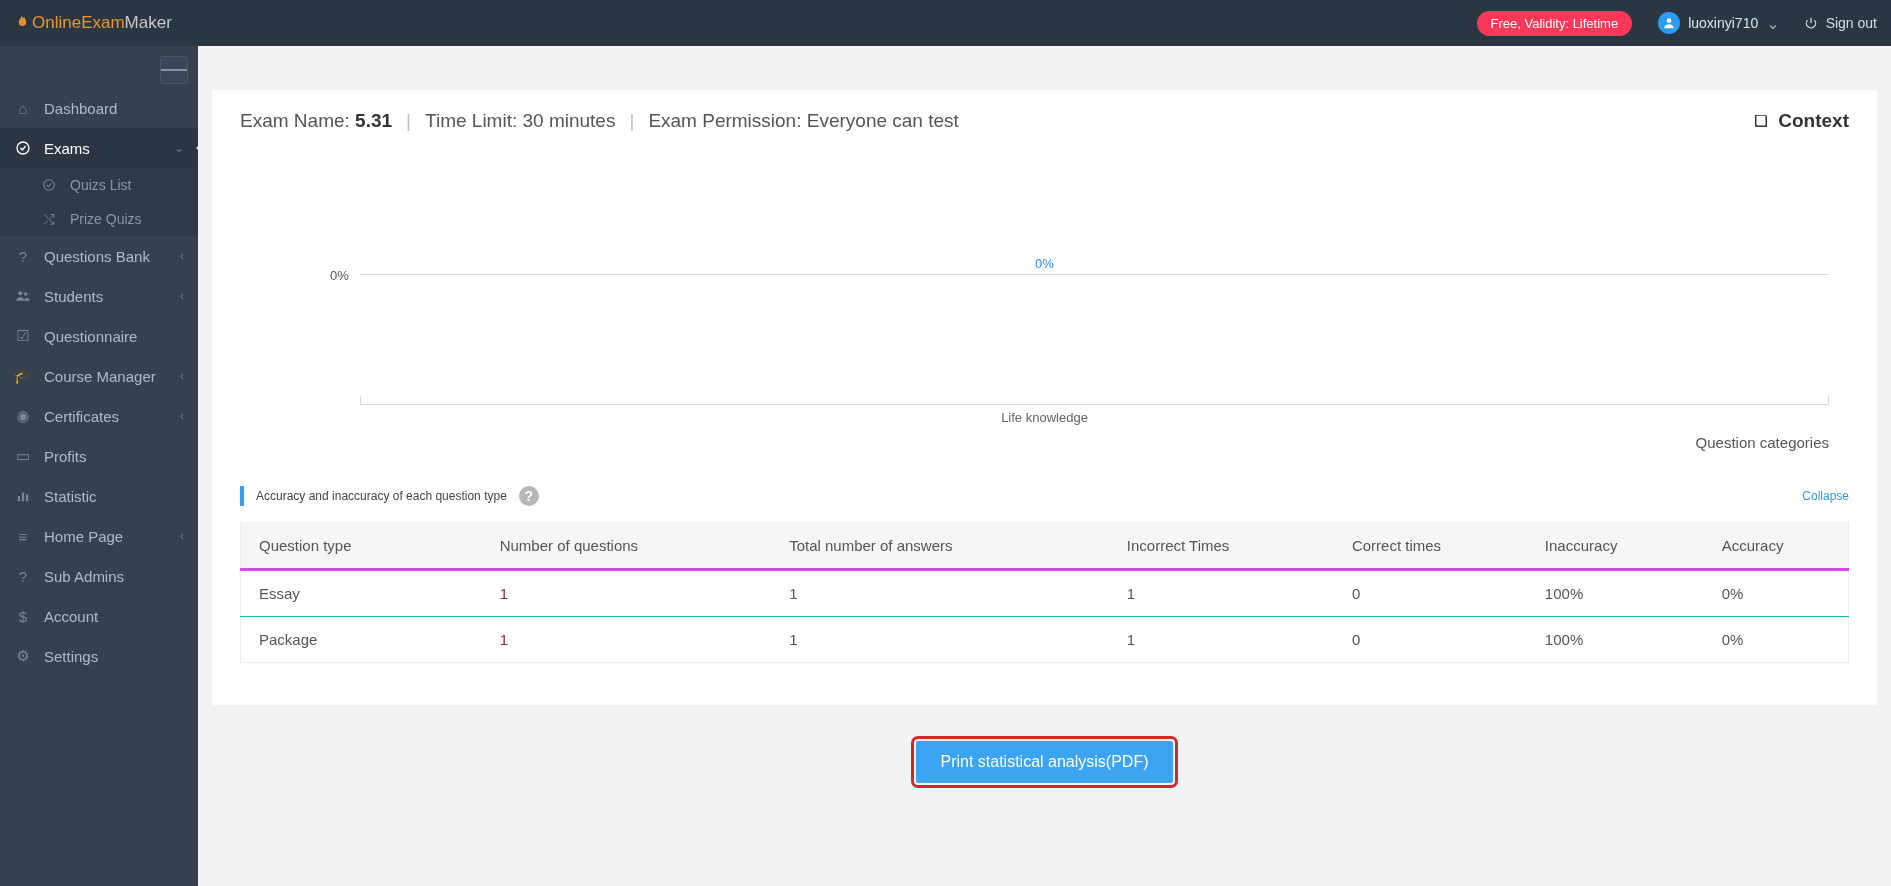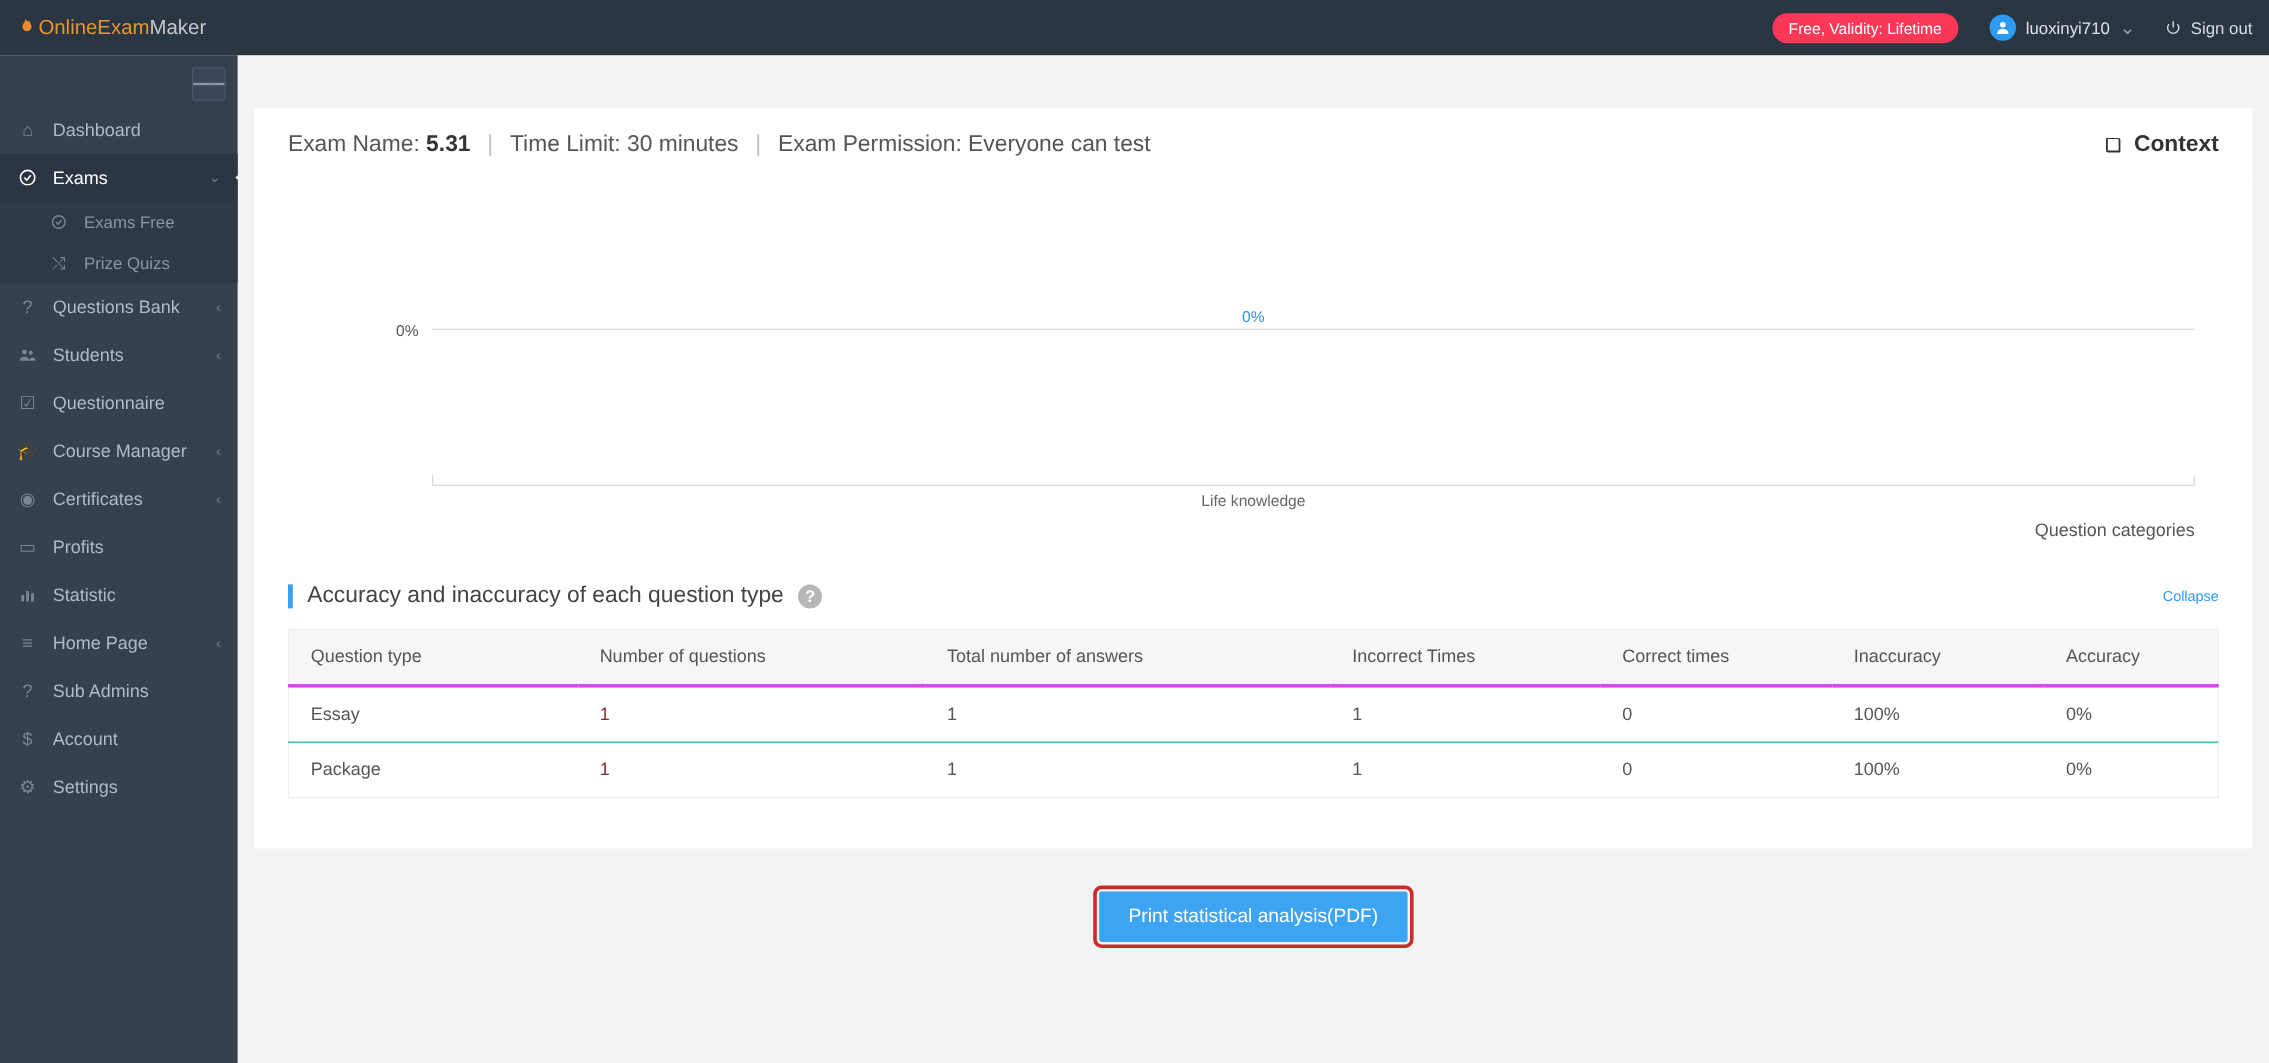--- a/index.html
+++ b/index.html
@@ -133,21 +133,21 @@
     position: absolute; right: 20px; top: 282px;
     color: #555; font-size: 15px;
   }
 
   
   .section-hdr {
     display: flex; align-items: center; gap: 12px;
     margin-top: 44px; margin-bottom: 16px;
   }
   .blue-bar { width: 4px; height: 20px; background: #38a0f4; }
-  .section-title { font-size: 19px; color: #444; }
+  .section-title { font-size: 12px; color: #444; }
   .help {
     width: 20px; height: 20px; border-radius: 50%;
     background: #b7b7b7; color: #fff; font-size: 14px; font-weight: 700;
     display: flex; align-items: center; justify-content: center; cursor: pointer;
   }
   .section-spacer { flex: 1; }
   .collapse { color: #2e9af2; font-size: 12px; cursor: pointer; }
 
   
   table { width: 100%; border-collapse: collapse; border: 1px solid #eceef0; }
@@ -230,21 +230,21 @@
     <span class="sb-caret">⌄</span>
     <span class="sb-active-arrow"></span>
   </div>
   <div class="sb-item sub">
     <span class="icon">
       <svg width="14" height="14" viewBox="0 0 24 24" fill="none" stroke="currentColor" stroke-width="2">
           <circle cx="12" cy="12" r="9"></circle>
           <path d="M8 12l3 3 5-6"></path>
         </svg>
     </span>
-    <span class="label">Exams Free</span>
+    <span class="label">Quizs List</span>
   </div>
   <div class="sb-item sub">
     <span class="icon">⤭</span>
     <span class="label">Prize Quizs</span>
   </div>
 
   <div class="sb-item">
     <span class="icon">?</span>
     <span class="label">Questions Bank</span>
     <span class="sb-caret">‹</span>

